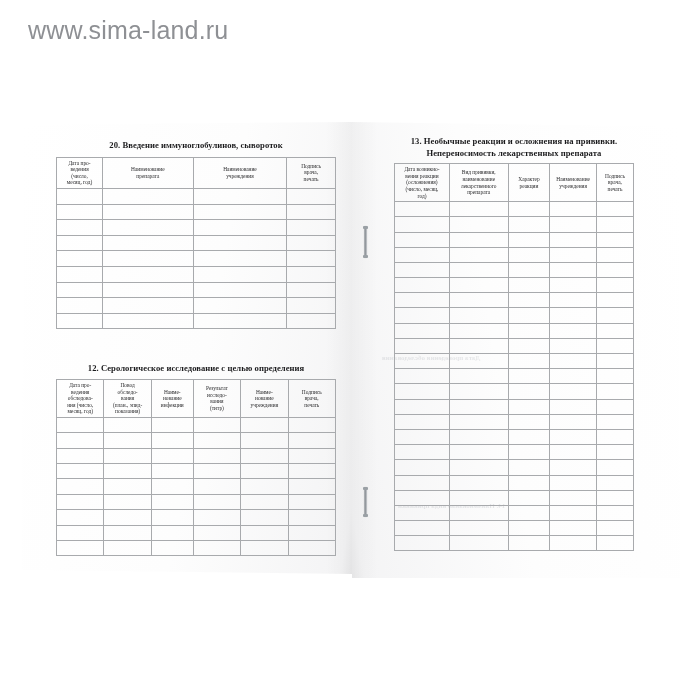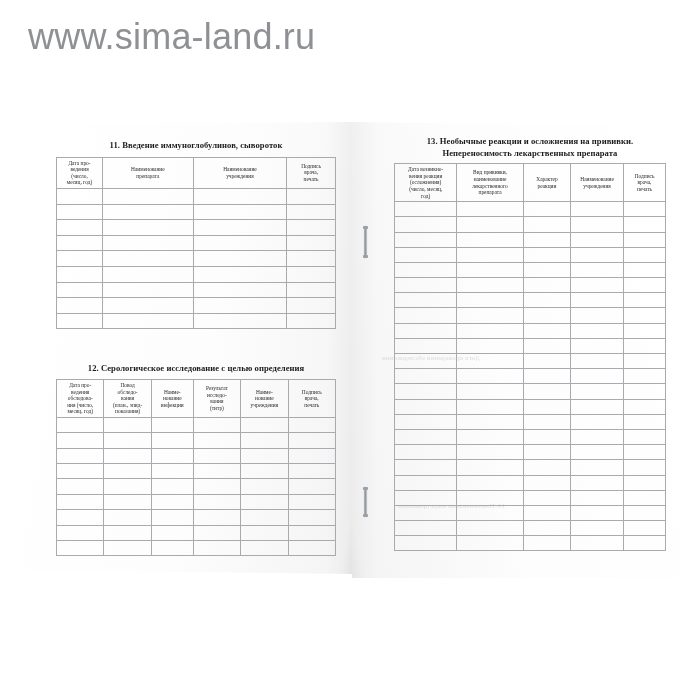--- a/index.html
+++ b/index.html
@@ -8,21 +8,21 @@
     background:#ffffff;
     font-family:"Liberation Serif", serif;
     overflow:hidden;
     position:relative;
   }
 
   
   #watermark{
     position:absolute;left:28px;top:16px;
     font-family:"Liberation Sans", sans-serif;
-    font-size:36px;
+    font-size:25px;
     letter-spacing:.2px;
     color:#8e9094;
     white-space:nowrap;
     user-select:none;
   }
 
   
   #booklet{
     position:absolute;
     left:20px;top:122px;
@@ -70,21 +70,21 @@
   #staple-top{top:104px;height:32px;}
   #staple-bottom{top:365px;height:30px;}
   .staple-cap{
     position:absolute;left:-1px;width:5px;height:3px;
     background:#9aa0a5;border-radius:1px;
   }
 
   
   .content{position:absolute;}
   #left-content{left:34px;top:18px;width:280px;}
-  #right-content{left:42px;top:14px;width:272px;}
+  #right-content{left:42px;top:14px;width:240px;}
 
   h2.sec-title{
     margin:0 0 5px 0;
     font-size:8.6px;
     font-weight:bold;
     text-align:center;
     color:#1b1b1d;
     line-height:11.6px;
     letter-spacing:.05px;
   }
@@ -139,21 +139,21 @@
 <div id="watermark">www.sima-land.ru</div>
 
 <div id="booklet">
 
   <div class="page" id="page-left">
     <div id="gutter-left"></div>
 
     <div class="content" id="left-content">
 
       <div id="sec11">
-        <h2 class="sec-title">11. Введение иммуноглобулинов, сывороток</h2>
+        <h2 class="sec-title">20. Введение иммуноглобулинов, сывороток</h2>
         <table class="form" id="t11">
           <colgroup>
             <col style="width:16.5%">
               <col style="width:32.5%">
               <col style="width:33.5%">
               <col style="width:17.5%">
           </colgroup>
           <thead>
             <tr>
               <th>

